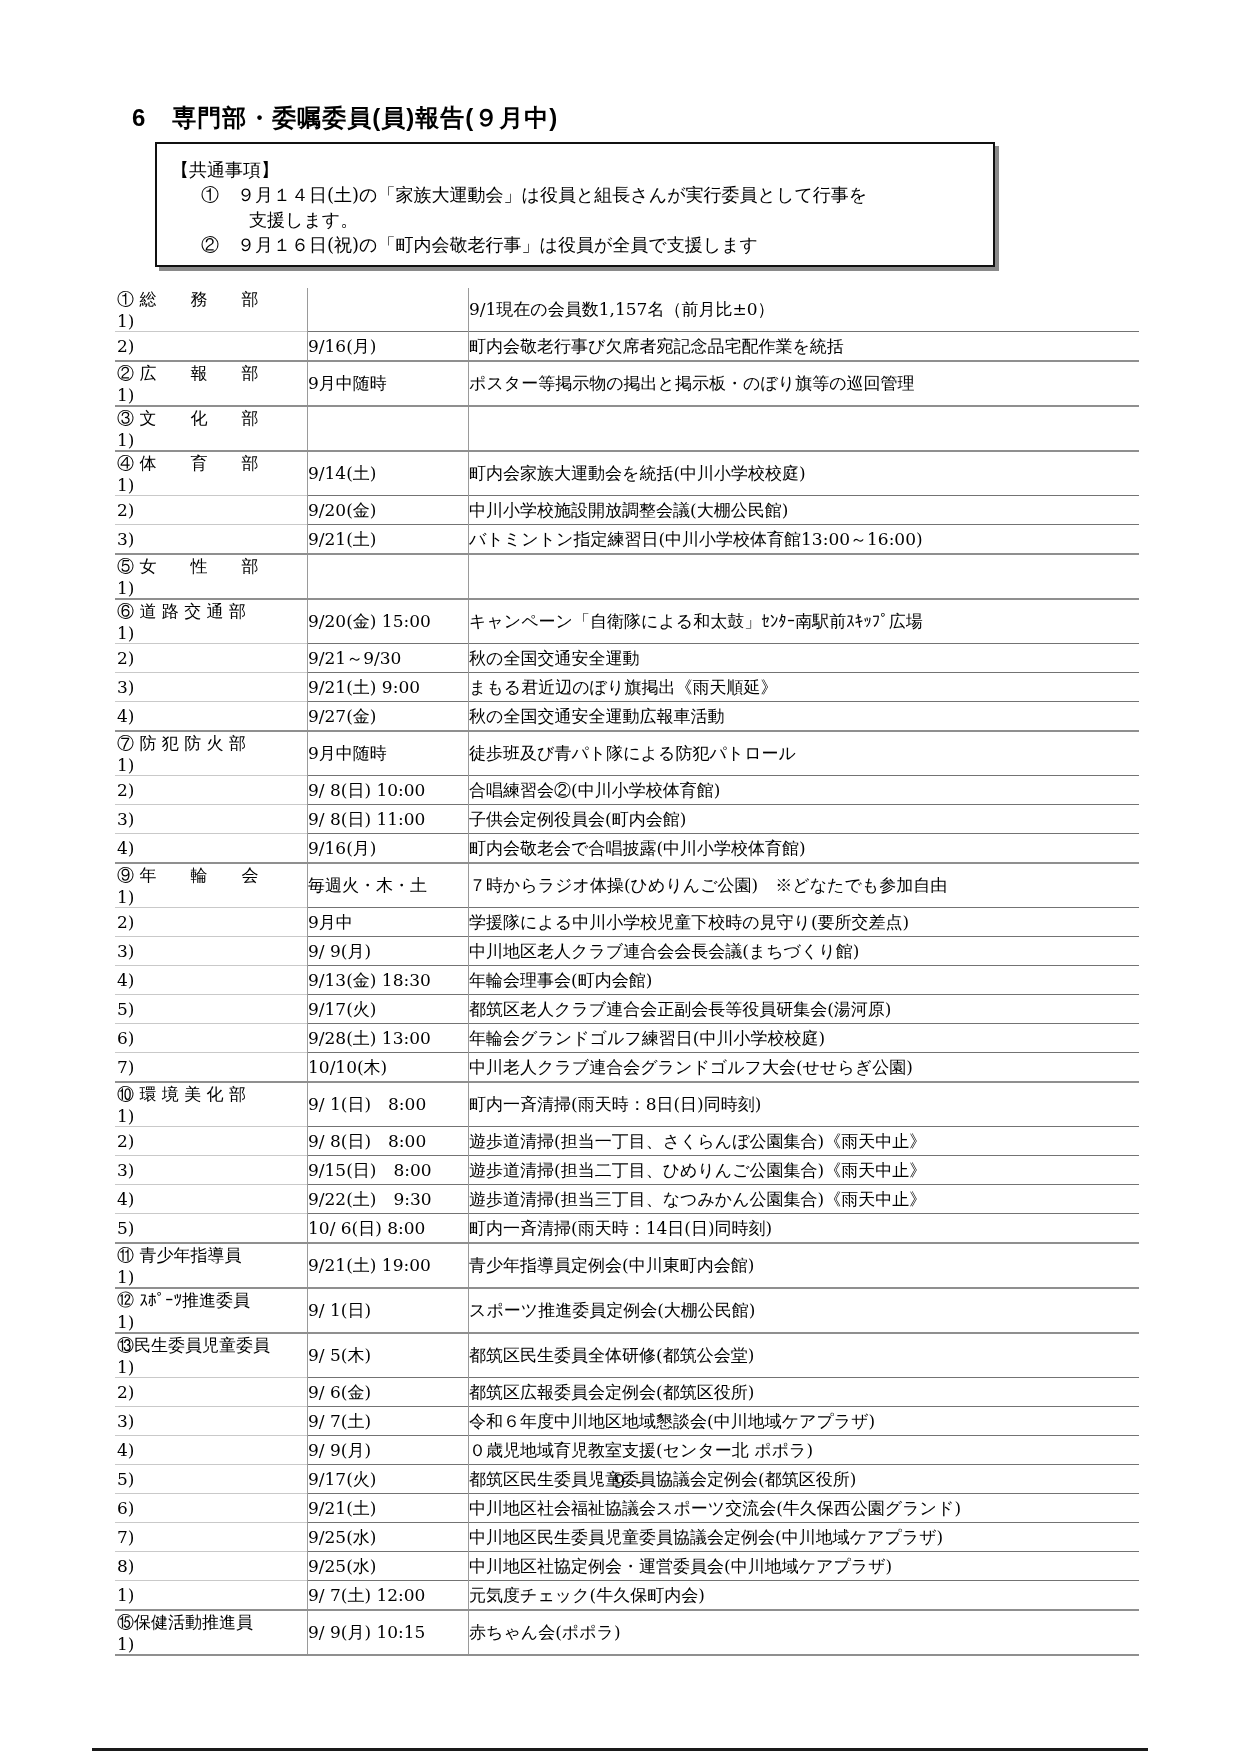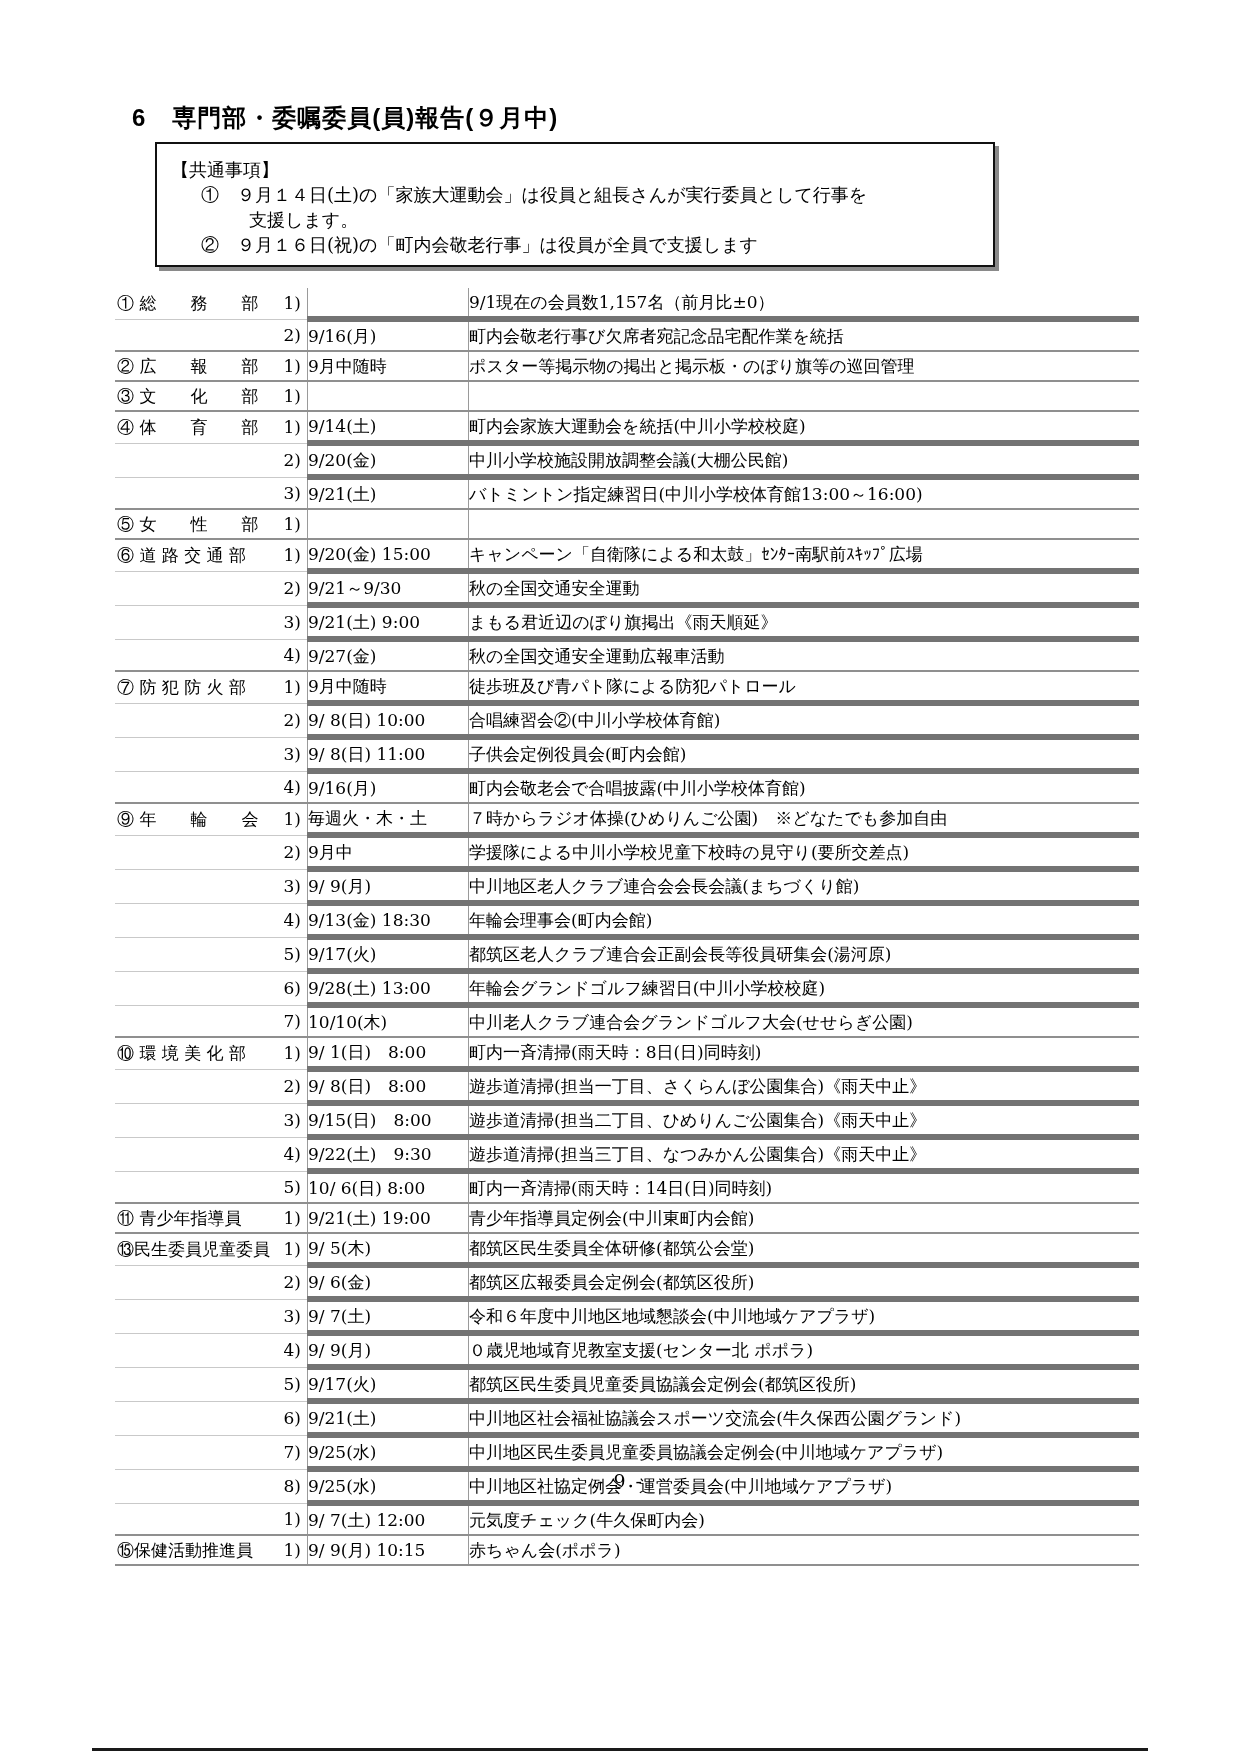--- a/index.html
+++ b/index.html
@@ -48,24 +48,24 @@
   table.report td{
     height:28px;
     padding:0;
     vertical-align:middle;
     white-space:pre;
     overflow:hidden;
   }
   td.c1{width:192px; border-right:1px solid #9a9a9a;}
   td.c2{width:160px; border-right:1px solid #9a9a9a; padding-left:10px;}
   td.c3{width:670px; padding-left:8px;}
-  td.c1 .cellwrap{display:flex; justify-content:space-between; align-items:center; padding:0 6px 0 2px;}
+  td.c1 .cellwrap{display:flex; justify-content:space-between; align-items:flex-start; padding:0 6px 0 2px;flex-direction:column;}
   tr.group td{border-top:2px solid #8f8f8f;}
   tr.cont td.c1{border-top:1px solid #c9c9c9;}
-  tr.cont td.c2, tr.cont td.c3{border-top:6px solid #737373;}
+  tr.cont td.c2, tr.cont td.c3{border-top:1px solid #737373;}
   table.report tr:first-child td{border-top:none;}
   table.report tr:last-child td{border-bottom:2px solid #8f8f8f;margin-top:45px;}
   
   .page-number{
     position:absolute;
     left:0; top:1470px;
     width:1241px;
     text-align:center;
     font-size:19px;
     letter-spacing:2px;
@@ -237,20 +237,25 @@
           <td class="c1"><span class="cellwrap"><span></span><span>5)</span></span></td>
           <td class="c2">10/ 6(日) 8:00</td>
           <td class="c3">町内一斉清掃(雨天時：14日(日)同時刻)</td>
         </tr>
         <tr class="group">
           <td class="c1"><span class="cellwrap"><span>⑪ 青少年指導員</span><span>1)</span></span></td>
           <td class="c2">9/21(土) 19:00</td>
           <td class="c3">青少年指導員定例会(中川東町内会館)</td>
         </tr>
         <tr class="group">
+          <td class="c1"><span class="cellwrap"><span>⑫ ｽﾎﾟｰﾂ推進委員</span><span>1)</span></span></td>
+          <td class="c2">9/ 1(日)</td>
+          <td class="c3">スポーツ推進委員定例会(大棚公民館)</td>
+        </tr>
+        <tr class="group">
           <td class="c1"><span class="cellwrap"><span>⑬民生委員児童委員</span><span>1)</span></span></td>
           <td class="c2">9/ 5(木)</td>
           <td class="c3">都筑区民生委員全体研修(都筑公会堂)</td>
         </tr>
         <tr class="cont">
           <td class="c1"><span class="cellwrap"><span></span><span>2)</span></span></td>
           <td class="c2">9/ 6(金)</td>
           <td class="c3">都筑区広報委員会定例会(都筑区役所)</td>
         </tr>
         <tr class="cont">

